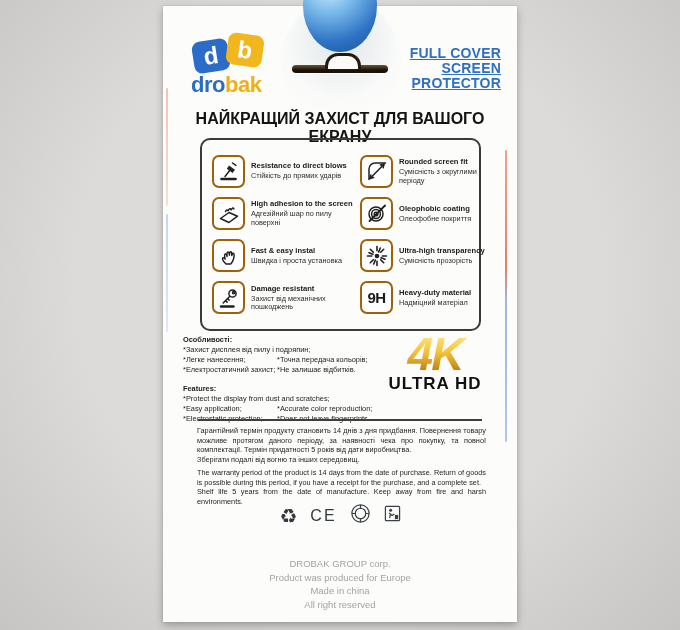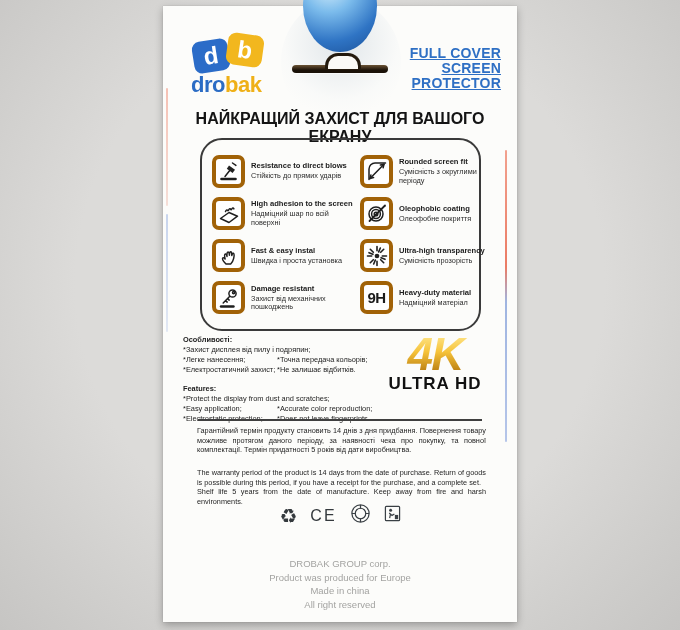--- a/index.html
+++ b/index.html
@@ -21,25 +21,25 @@
   .wordmark{position:absolute;left:0;top:44px;font-size:22px;font-weight:800;letter-spacing:-.5px;}
   .wm-blue{color:#2b6cc4;} .wm-yellow{color:#efb017;margin-top:16px;}
   .tagline{position:absolute;right:16px;top:40px;text-align:right;font-size:14px;line-height:15px;
         font-weight:800;color:#2e6fc4;letter-spacing:.2px;text-decoration:underline;}
   .slot-bar{position:absolute;left:129px;top:59px;width:96px;height:8px;border-radius:4px;
         background:linear-gradient(#6b5334,#1a1108 65%);box-shadow:0 1px 1px rgba(255,255,255,.7);}
   .slot-bump{position:absolute;left:162px;top:47px;width:30px;height:13px;border:3px solid #241a0e;border-bottom:none;
         border-radius:13px 13px 0 0;background:#fbfaf7;}
   .headline{position:absolute;left:0;top:104px;width:100%;text-align:center;font-size:16px;font-weight:800;color:#141414;}
   
-  .panel{position:absolute;left:37px;top:132px;width:281px;height:193px;border:2px solid #3a3a3a;border-radius:22px;
+  .panel{position:absolute;left:37px;top:132px;width:281px;height:193px;border:2px solid #3a3a3a;border-radius:10px;
         box-sizing:border-box;display:grid;grid-template-columns:1fr 1fr 1fr 1fr;grid-template-rows:repeat(4,1fr);
         grid-auto-flow:column;padding:10px 8px 10px 10px;column-gap:6px;}
   .feat{display:flex;gap:6px;align-items:center;}
-  .fbox{width:33px;height:33px;border:4px solid #a16207;border-radius:7px;box-sizing:border-box;flex-shrink:0;
+  .fbox{width:33px;height:33px;border:2px solid #a16207;border-radius:7px;box-sizing:border-box;flex-shrink:0;
         display:flex;align-items:center;justify-content:center;background:#fff;}
   .fbox svg{stroke:#1f1f1f;fill:none;stroke-width:1.5;stroke-linecap:round;stroke-linejoin:round;}
   .ninh{font-size:15px;font-weight:700;color:#1c1c1c;letter-spacing:-.5px;}
   .ftxt{width:103px;}
   .fen{font-size:7.6px;font-weight:700;color:#1c1c1c;line-height:9px;margin-bottom:2px;}
   .fua{font-size:7.3px;color:#2c2c2c;line-height:8.5px;}
   
   .specs{position:absolute;left:20px;top:329px;width:214px;font-size:7.4px;color:#222;line-height:10px;}
   .sp-title{font-weight:700;}
   .sp-rows{display:grid;grid-template-columns:94px 1fr;}
@@ -112,21 +112,21 @@
       </div>
       <div class="feat">
         <div class="fbox">
           <svg width="24" height="24" viewBox="0 0 24 24">
               <path d="M3.5 17.5l8.5-6 8.5 3.7-8.5 6.3z"></path>
               <path d="M8.5 10.5c.7-1.8 1.8-2 2.4-.7M11.5 9.3c.7-1.8 1.8-2 2.4-.7M14.5 8.6c.7-1.8 1.8-2 2.4-.7"></path>
             </svg>
         </div>
         <div class="ftxt">
             <div class="fen">High adhesion to the screen</div>
-            <div class="fua">Надміцний шар по всій поверхні</div>
+            <div class="fua">Адгезійний шар по пилу поверхні</div>
           </div>
       </div>
       <div class="feat">
         <div class="fbox">
           <svg width="24" height="24" viewBox="0 0 24 24">
               <path d="M9 20c-2-2-3.8-4.8-3.3-5.8.4-.8 1.7-.4 2.4.8 0 0-1.1-4.8.2-5.1 1-.2 1.5 1.2 1.7 2.6 0 0-.4-4.4 1-4.5 1.2-.1 1.3 1.9 1.4 3.2 0 0 .1-3.6 1.3-3.5 1.2.1 1.1 2.3 1.1 3.8 0 0 .6-2.6 1.6-2.2 1 .4.7 3.2.2 5.3-.6 2.5-1.6 4.2-2.9 5.4z"></path>
             </svg>
         </div>
         <div class="ftxt">
             <div class="fen">Fast &amp; easy instal</div>
@@ -221,20 +221,21 @@
 
     <div class="badge4k">
       <div class="b4k">4K</div>
       <div class="buhd">ULTRA HD</div>
     </div>
 
     <div class="divider"></div>
 
     <div class="warranty w-ua">
       <div>Гарантійний термін продукту становить 14 днів з дня придбання. Повернення товару можливе протягом даного періоду, за наявності чека про покупку, та повної комплектації. Термін придатності 5 років від дати виробництва.</div>
+      <div>Зберігати подалі від вогню та інших середовищ.</div>
     </div>
     <div class="warranty w-en">
       <div>The warranty period of the product is 14 days from the date of purchase. Return of goods is possible during this period, if you have a receipt for the purchase, and a complete set.</div>
       <div>Shelf life 5 years from the date of manufacture. Keep away from fire and harsh environments.</div>
     </div>
 
     <div class="certs">
       <span class="recycle">♻</span>
       <span class="ce">CE</span>
       <span class="cert-svg">

